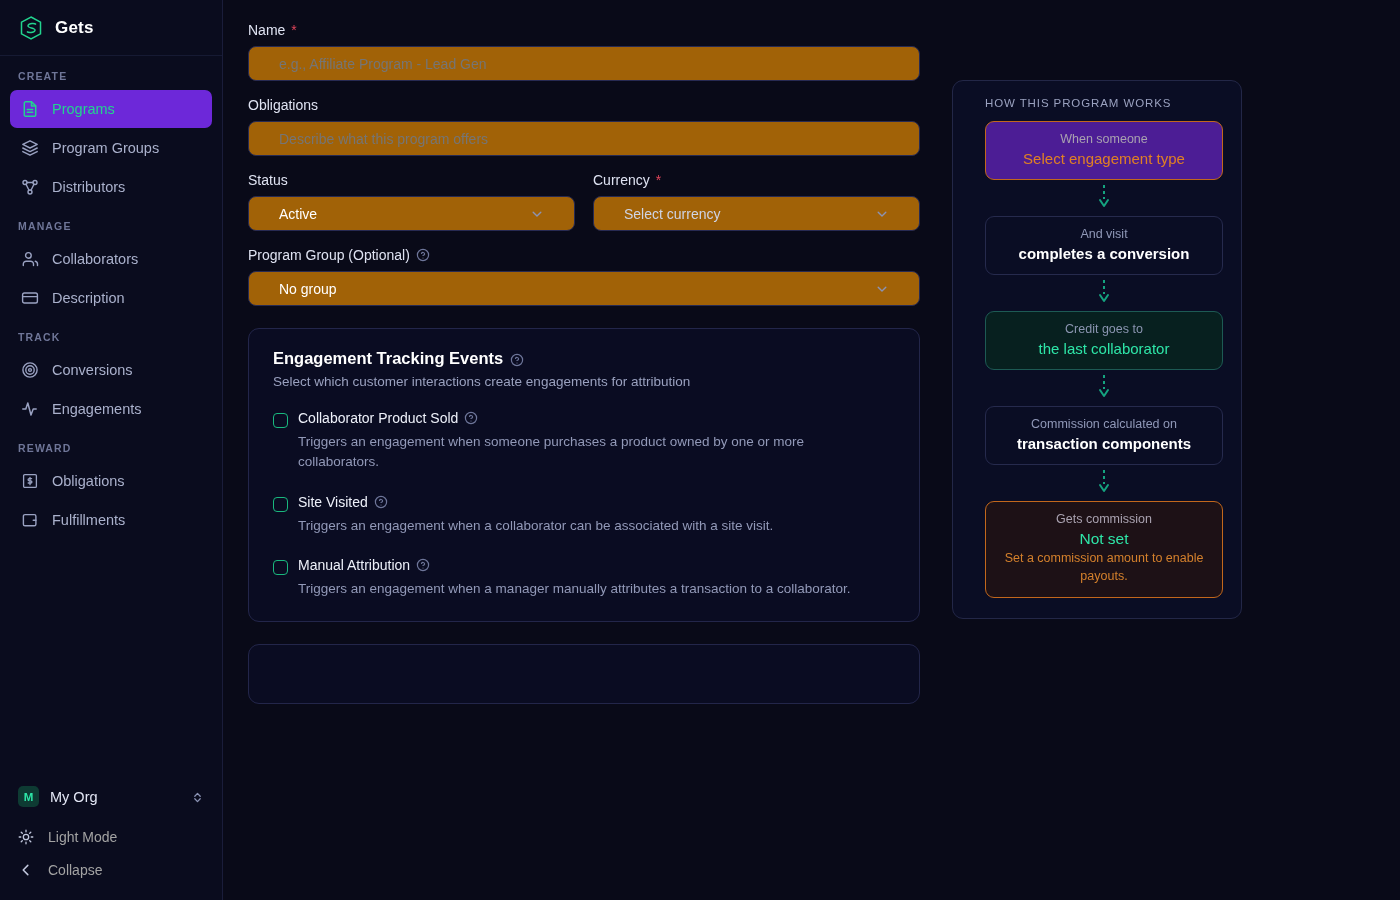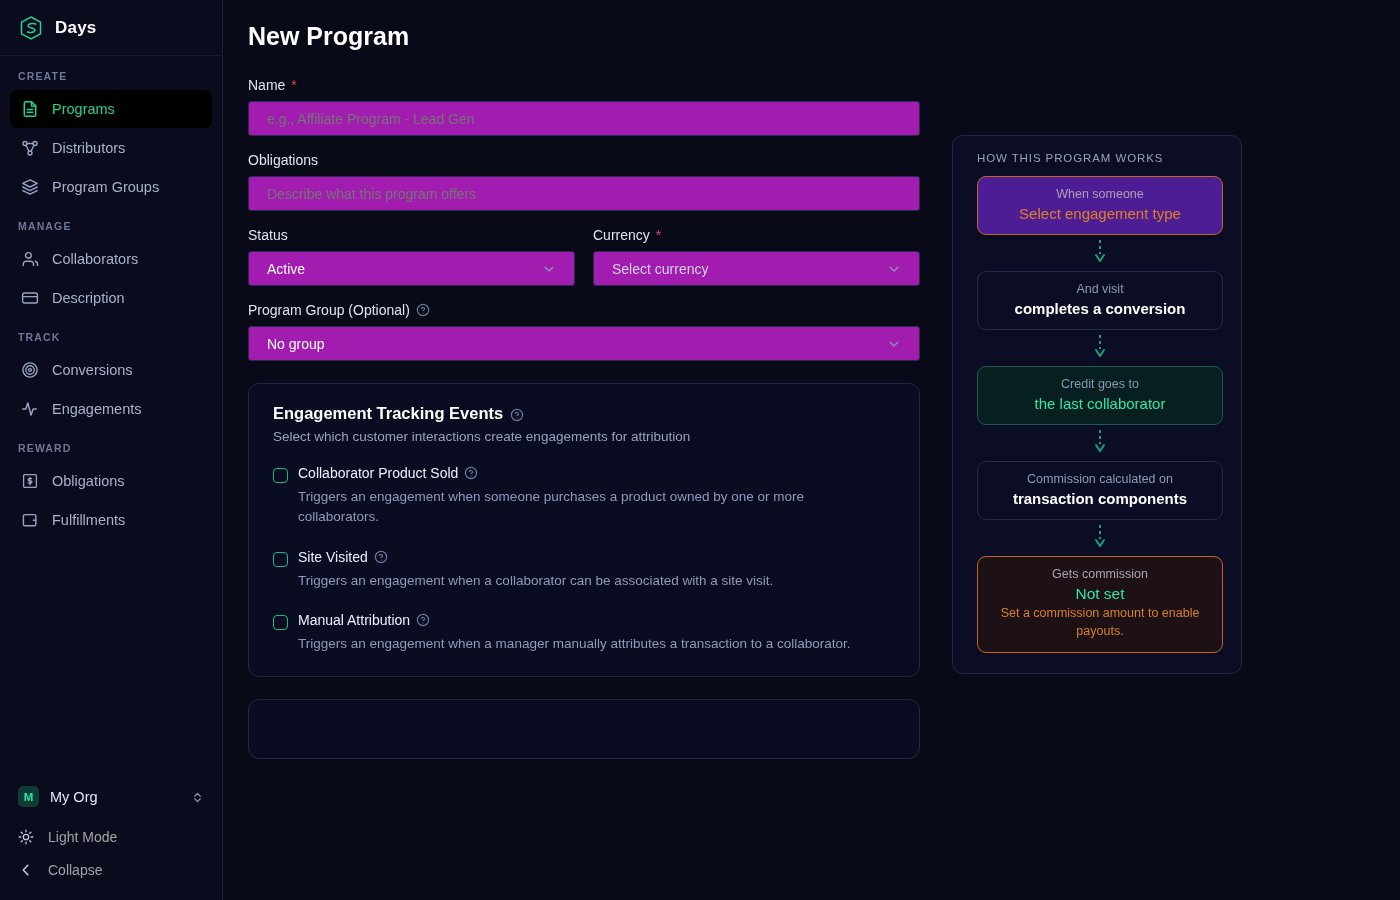--- a/index.html
+++ b/index.html
@@ -32,21 +32,21 @@
     font-weight: 600; padding: 0 18px; margin: 14px 0 8px 0;
   }
   .nav-group:first-child .nav-group-label { margin-top: 0; }
   .nav-item {
     display: flex; align-items: center; gap: 13px;
     height: 38px; margin: 1px 10px; padding: 0 11px;
     border-radius: 7px; color: #aab1cc; font-size: 14.5px;
     cursor: pointer;
   }
   .nav-item .ico { width: 18px; height: 18px; flex: 0 0 18px; display:block; color:#9aa2c2; }
-  .nav-item.active { background: #000000; color: #22d48f; }
+  .nav-item.active { background: #6d28d9; color: #22d48f; }
   .nav-item.active .ico { color: #22d48f; }
 
   .sidebar-footer { padding: 0 0 14px 0; }
   .org-row {
     display: flex; align-items: center; gap: 11px;
     margin: 0 14px 8px 14px; padding: 5px 4px; border-radius: 7px;
     cursor: pointer;
   }
   .org-badge {
     width: 21px; height: 21px; border-radius: 5px;
@@ -78,23 +78,23 @@
 
   .field { margin-bottom: 16px; }
   .label {
     color: #dfe3f2; font-size: 14px; margin-bottom: 8px;
     display: flex; align-items: center; gap: 6px;
   }
   .req { color: #e0455a; font-size: 14px; }
   .q { width: 14px; height: 14px; display:inline-block; color:#6e769a; }
   .input, .select {
     width: 100%; height: 35px;
-    background: #a21caf; border: 1px solid #272a52;
-    border-radius: 3px; color: #ffffff; font-size: 14px;
-    padding: 0 18px; font-family: inherit;
+    background: #a16207; border: 1px solid #272a52;
+    border-radius: 8px; color: #ffffff; font-size: 14px;
+    padding: 0 30px; font-family: inherit;
     display: flex; align-items: center;
   }
   .select { justify-content: space-between; cursor: pointer; }
   .select .val { color: #ffffff; }
   .select .val.ph { color: #cfd4e6; }
   .chev { width: 14px; height: 14px; color: #8b93b4; flex: 0 0 14px; }
   .row2 { display: flex; gap: 18px; }
   .row2 .field { flex: 1; margin-bottom: 16px; }
   .hint { color: #8189a8; font-size: 13px; margin-top: 7px; }
 
@@ -124,21 +124,21 @@
   .check-block:last-child .check-desc { margin-bottom: 0; }
   .card-stub {
     background: #0a0c22; border: 1px solid #23264a;
     border-radius: 11px; height: 60px; margin-top: 22px;
   }
 
   
   .side-col { width: 290px; flex: 0 0 290px; padding-top: 58px; }
   .works-panel {
     background: #0a0d24; border: 1px solid #232747;
-    border-radius: 11px; padding: 16px 18px 20px 24px;
+    border-radius: 11px; padding: 16px 18px 20px 32px;
   }
   .works-title {
     color: #9aa1bf; font-size: 11.5px; letter-spacing: .9px;
     font-weight: 500; margin-bottom: 12px;
   }
   .step {
     border-radius: 9px; padding: 10px 10px 12px 10px;
     text-align: center; background: #0a0d24; border: 1px solid #262a4d;
   }
   .step .top { color: #9098b8; font-size: 12.5px; margin-bottom: 4px; }
@@ -163,60 +163,60 @@
 
   <aside class="sidebar">
 
     <div class="brand">
       <span class="brand-mark">
         <svg viewBox="0 0 26 26" width="26" height="26" fill="none" stroke="#22d48f" stroke-width="1.5">
           <path d="M13 2 L22.5 7.2 V18.8 L13 24 L3.5 18.8 V7.2 Z"></path>
           <path d="M9 16.5 C10 18 16 18 17 15.5 C18 13 9 13 10 10.5 C11 8 17 8 18 9.5" stroke-width="1.4"></path>
         </svg>
       </span>
-      <span class="brand-name">Days</span>
+      <span class="brand-name">Gets</span>
     </div>
 
     <nav class="nav">
 
       <div class="nav-group">
         <div class="nav-group-label">CREATE</div>
 
         <div class="nav-item active">
           <span class="ico">
             <svg viewBox="0 0 18 18" fill="none" stroke="currentColor" stroke-width="1.5" stroke-linecap="round" stroke-linejoin="round">
               <path d="M10.5 1.8H4.6a1.3 1.3 0 0 0-1.3 1.3v11.8a1.3 1.3 0 0 0 1.3 1.3h8.8a1.3 1.3 0 0 0 1.3-1.3V5.9z"></path>
               <path d="M10.5 1.8v4.1h4.2"></path>
                 <path d="M6.3 9.6h5.4M6.3 12.3h5.4"></path>
             </svg>
           </span>
           <span>Programs</span>
+        </div>
+
+        <div class="nav-item">
+          <span class="ico">
+            <svg viewBox="0 0 18 18" fill="none" stroke="currentColor" stroke-width="1.4" stroke-linecap="round" stroke-linejoin="round">
+              <path d="M9 1.8 1.8 5.4 9 9l7.2-3.6z"></path>
+                <path d="M1.8 12.6 9 16.2l7.2-3.6"></path>
+                <path d="M1.8 9 9 12.6 16.2 9"></path>
+            </svg>
+          </span>
+          <span>Program Groups</span>
         </div>
 
         <div class="nav-item">
           <span class="ico">
             <svg viewBox="0 0 18 18" fill="none" stroke="currentColor" stroke-width="1.4" stroke-linecap="round" stroke-linejoin="round">
               <circle cx="4" cy="4.5" r="2"></circle>
                 <circle cx="14" cy="4.5" r="2"></circle>
                 <circle cx="9" cy="14" r="2"></circle>
               <path d="M6 4.5h6M5 6.2l3 6M13 6.2l-3 6"></path>
             </svg>
           </span>
           <span>Distributors</span>
-        </div>
-
-        <div class="nav-item">
-          <span class="ico">
-            <svg viewBox="0 0 18 18" fill="none" stroke="currentColor" stroke-width="1.4" stroke-linecap="round" stroke-linejoin="round">
-              <path d="M9 1.8 1.8 5.4 9 9l7.2-3.6z"></path>
-                <path d="M1.8 12.6 9 16.2l7.2-3.6"></path>
-                <path d="M1.8 9 9 12.6 16.2 9"></path>
-            </svg>
-          </span>
-          <span>Program Groups</span>
         </div>
       </div>
 
       <div class="nav-group">
         <div class="nav-group-label">MANAGE</div>
 
         <div class="nav-item">
           <span class="ico">
             <svg viewBox="0 0 18 18" fill="none" stroke="currentColor" stroke-width="1.4" stroke-linecap="round" stroke-linejoin="round">
               <path d="M12.5 15.5v-1.4a2.9 2.9 0 0 0-2.9-2.9H5.2a2.9 2.9 0 0 0-2.9 2.9v1.4"></path>
@@ -313,21 +313,20 @@
           <svg viewBox="0 0 16 16" fill="none" stroke="currentColor" stroke-width="1.5" stroke-linecap="round" stroke-linejoin="round">
             <path d="M9.8 3.4 5.2 8l4.6 4.6"></path>
           </svg>
         </span>
         <span>Collapse</span>
       </div>
     </div>
   </aside>
 
   <main class="main">
-    <h1 class="page-title">New Program</h1>
 
     <div class="content">
 
       <div class="form-col">
 
         <div class="field">
           <div class="label">
             <span>Name</span>
             <span class="req">*</span>
           </div>

